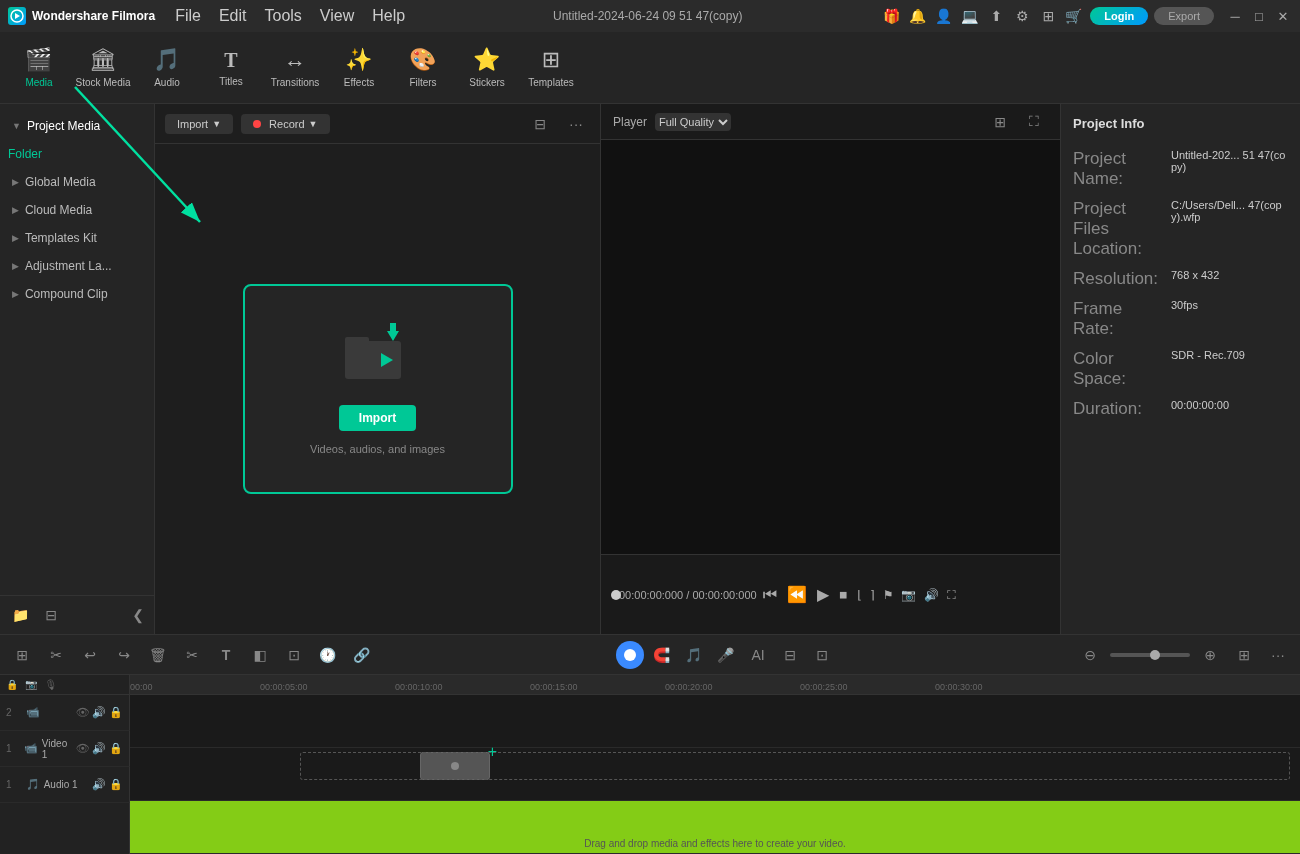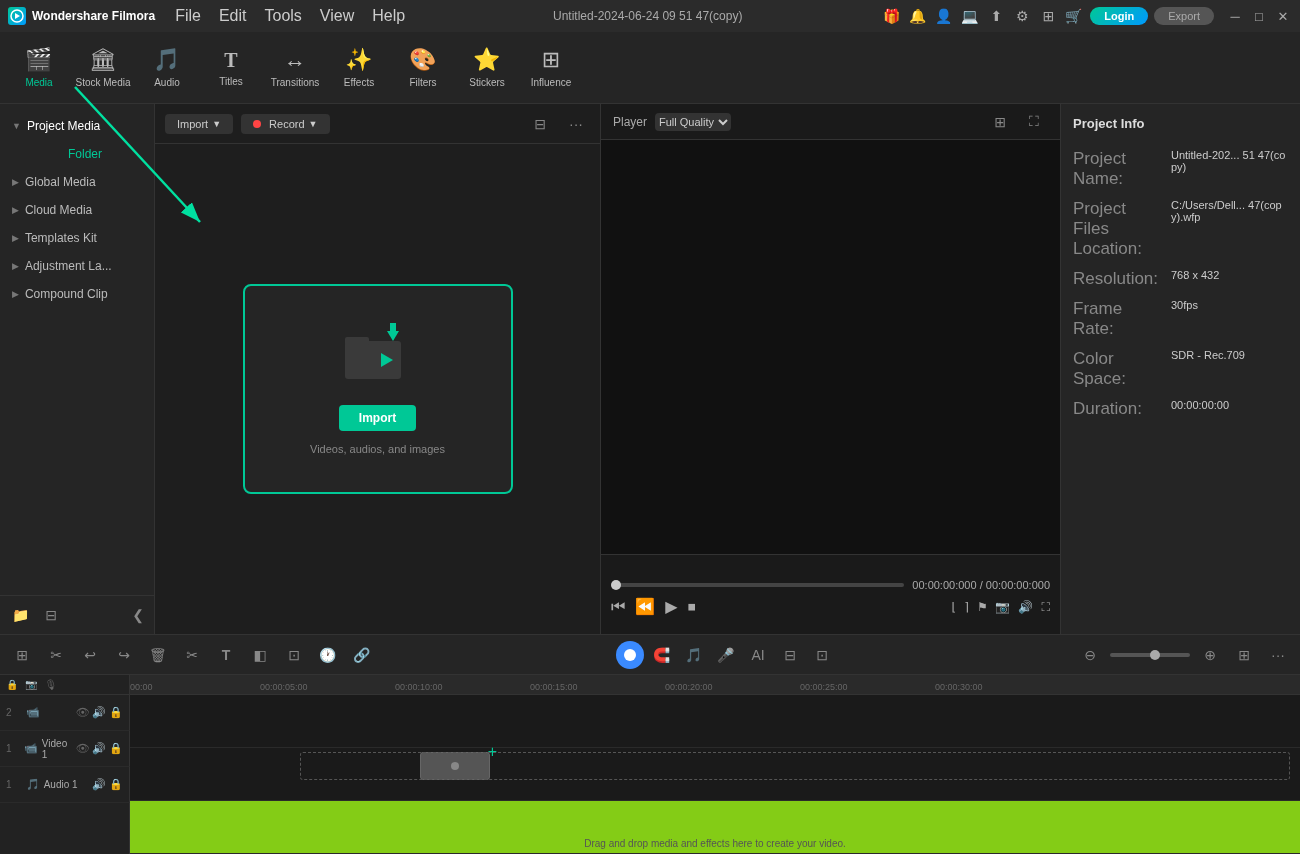--- a/index.html
+++ b/index.html
@@ -176,23 +176,22 @@
       font-size: 12px;
       gap: 6px;
     }
     .sidebar-item .arrow {
       font-size: 9px;
       color: #777;
     }
     .sidebar-item.active { color: #fff; }
     .sidebar-item.folder-item {
       color: #00c896;
-      padding-left: 24px;
+      padding-left: 8px;
       font-size: 12px;
-      margin-left: 44px;
     }
     #left-sidebar-footer {
       display: flex;
       align-items: center;
       padding: 8px 10px;
       gap: 8px;
       border-top: 1px solid #333;
     }
     #left-sidebar-footer .footer-btn {
       width: 22px;
@@ -316,23 +315,23 @@
       display: flex;
       gap: 6px;
     }
     #player-screen {
       flex: 1;
       background: #111;
       position: relative;
     }
     #player-controls {
       height: 80px;
-      padding: 24px 10px;
-      display: flex;
-      flex-direction: column;
+      padding: 8px 10px;
+      display: flex;
+      flex-direction: row;
       gap: 6px;
       border-top: 1px solid #333;
     }
     #player-progress {
       display: flex;
       align-items: center;
       gap: 8px;
     }
     #progress-bar {
       flex: 1;
@@ -675,21 +674,21 @@
     <div class="tool-item">
       <span class="tool-icon">🎨</span>
       <span class="tool-label">Filters</span>
     </div>
     <div class="tool-item">
       <span class="tool-icon">⭐</span>
       <span class="tool-label">Stickers</span>
     </div>
     <div class="tool-item">
       <span class="tool-icon">⊞</span>
-      <span class="tool-label">Influence</span>
+      <span class="tool-label">Templates</span>
     </div>
   </div>
 
   <svg id="arrow-overlay" width="300" height="220" style="position:absolute;top:-10px;left:0;pointer-events:none;z-index:99;">
     <defs>
       <marker id="arrowhead" markerWidth="8" markerHeight="6" refX="8" refY="3" orient="auto">
         <polygon points="0 0, 8 3, 0 6" fill="#00e0a0"></polygon>
       </marker>
     </defs>
     <line x1="75" y1="65" x2="200" y2="200" stroke="#00e0a0" stroke-width="2.5" marker-end="url(#arrowhead)"></line>

